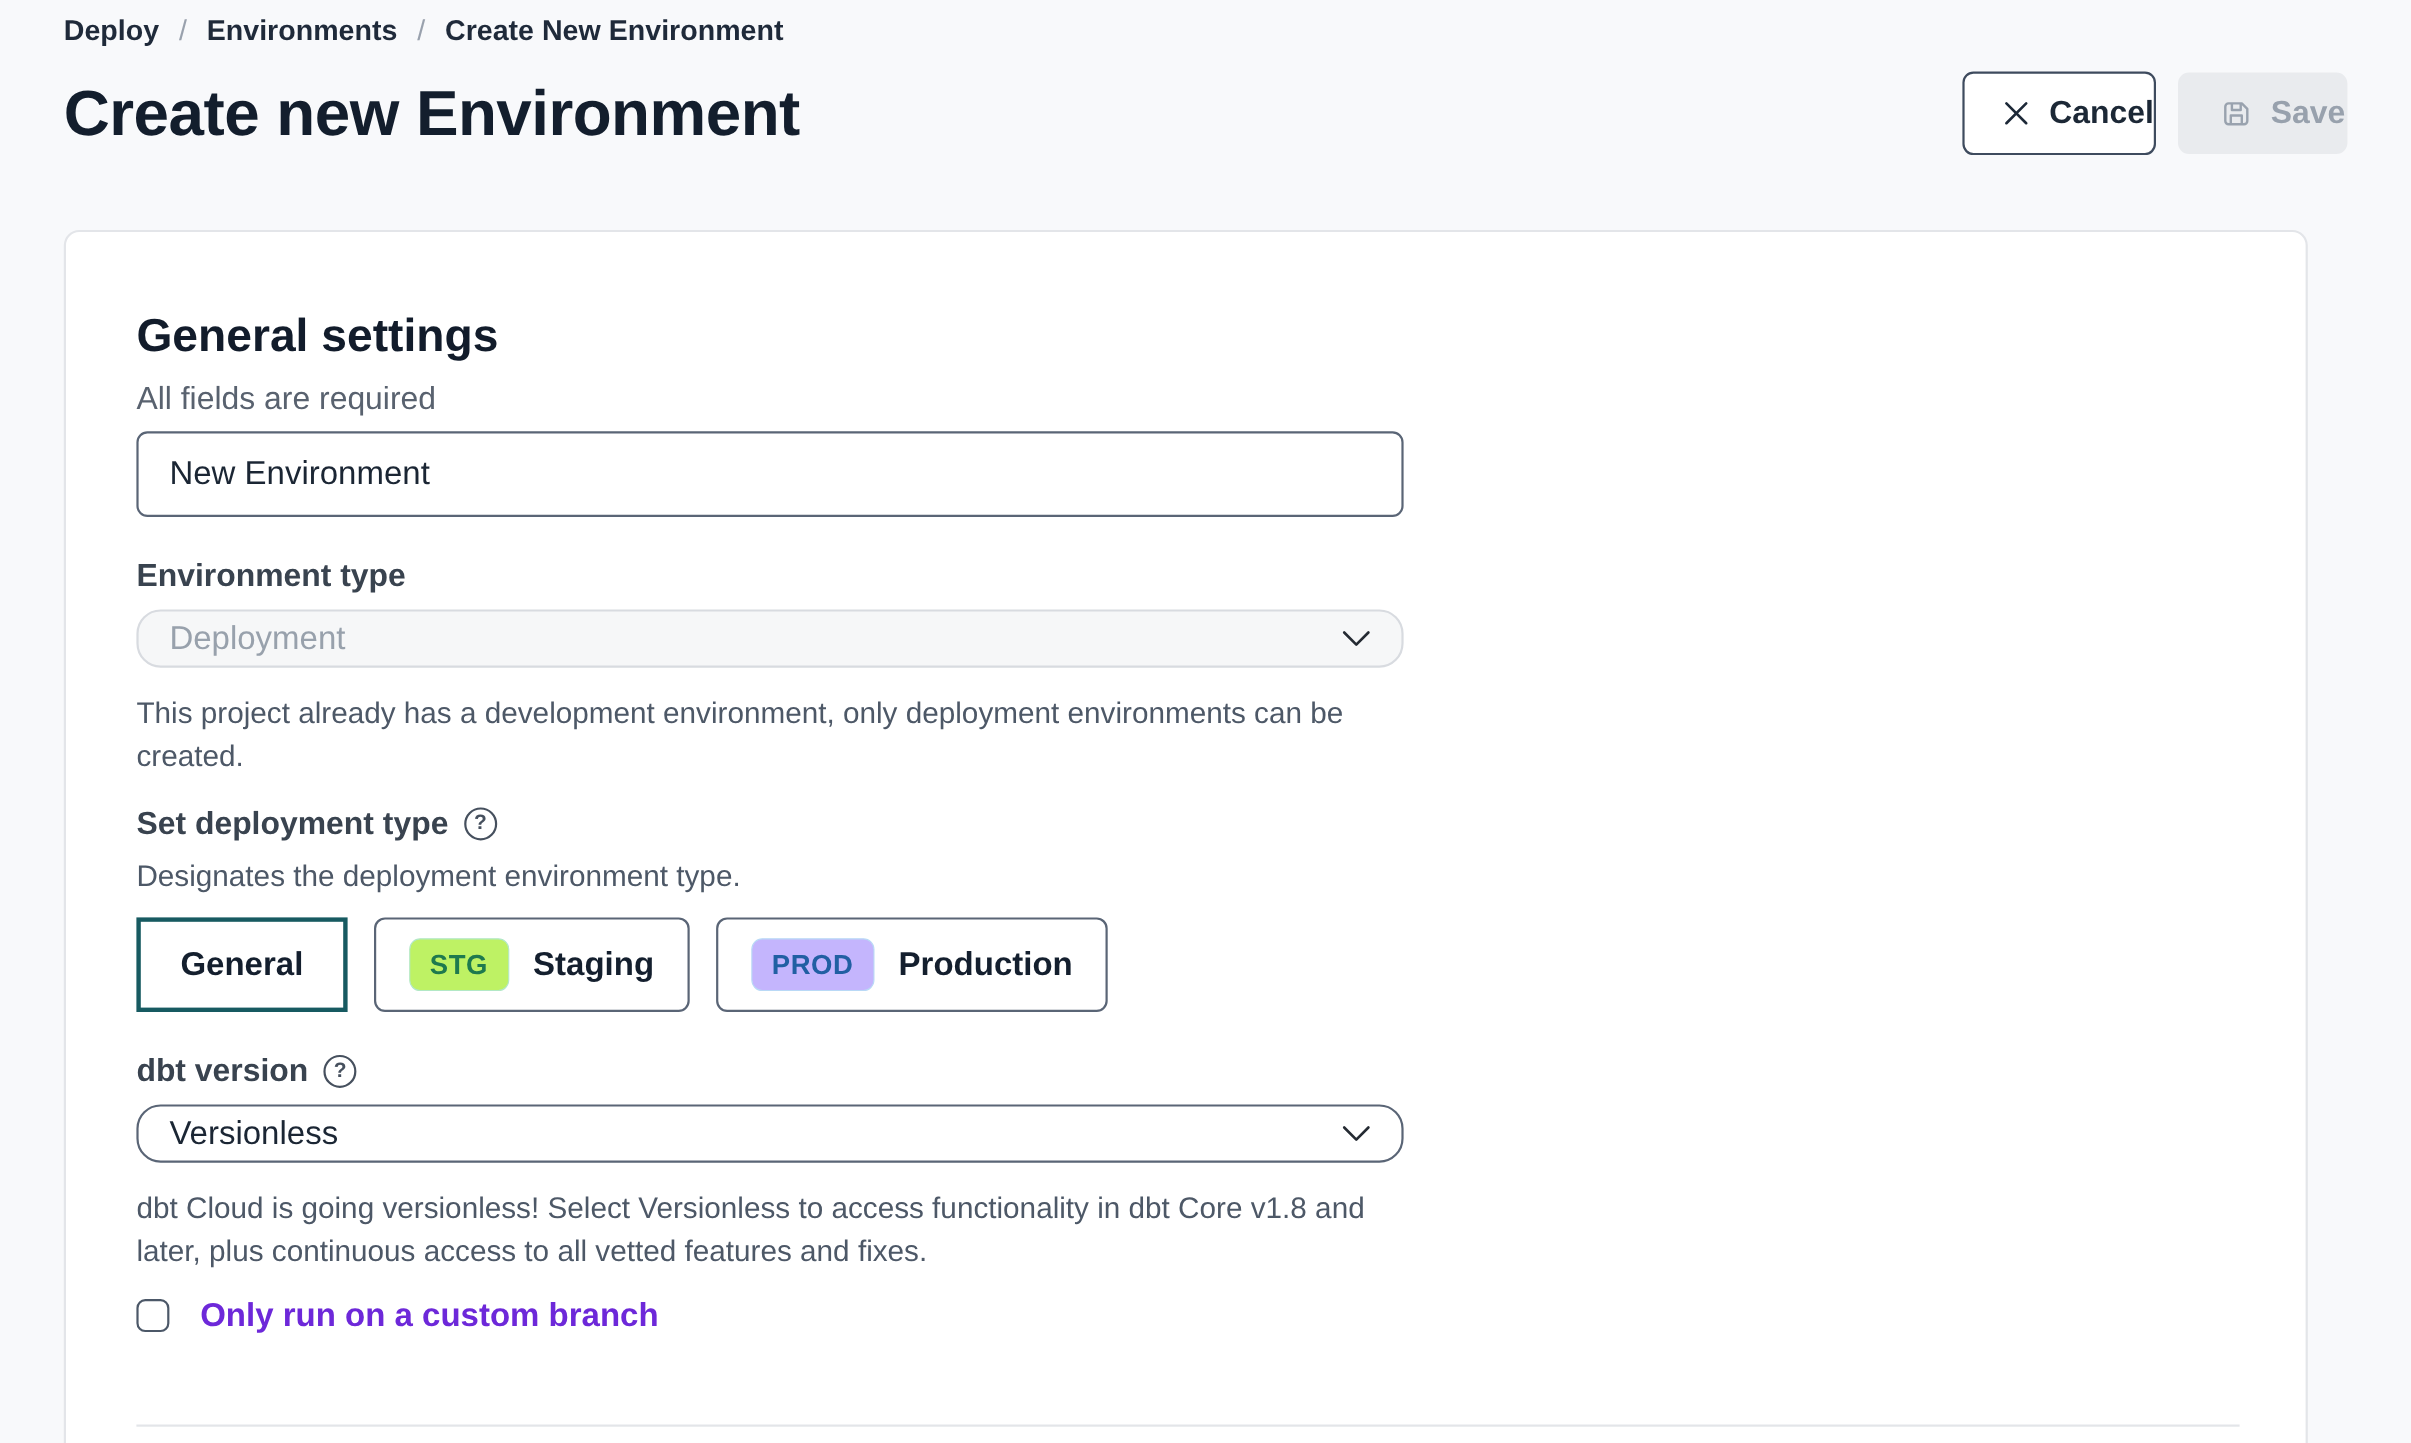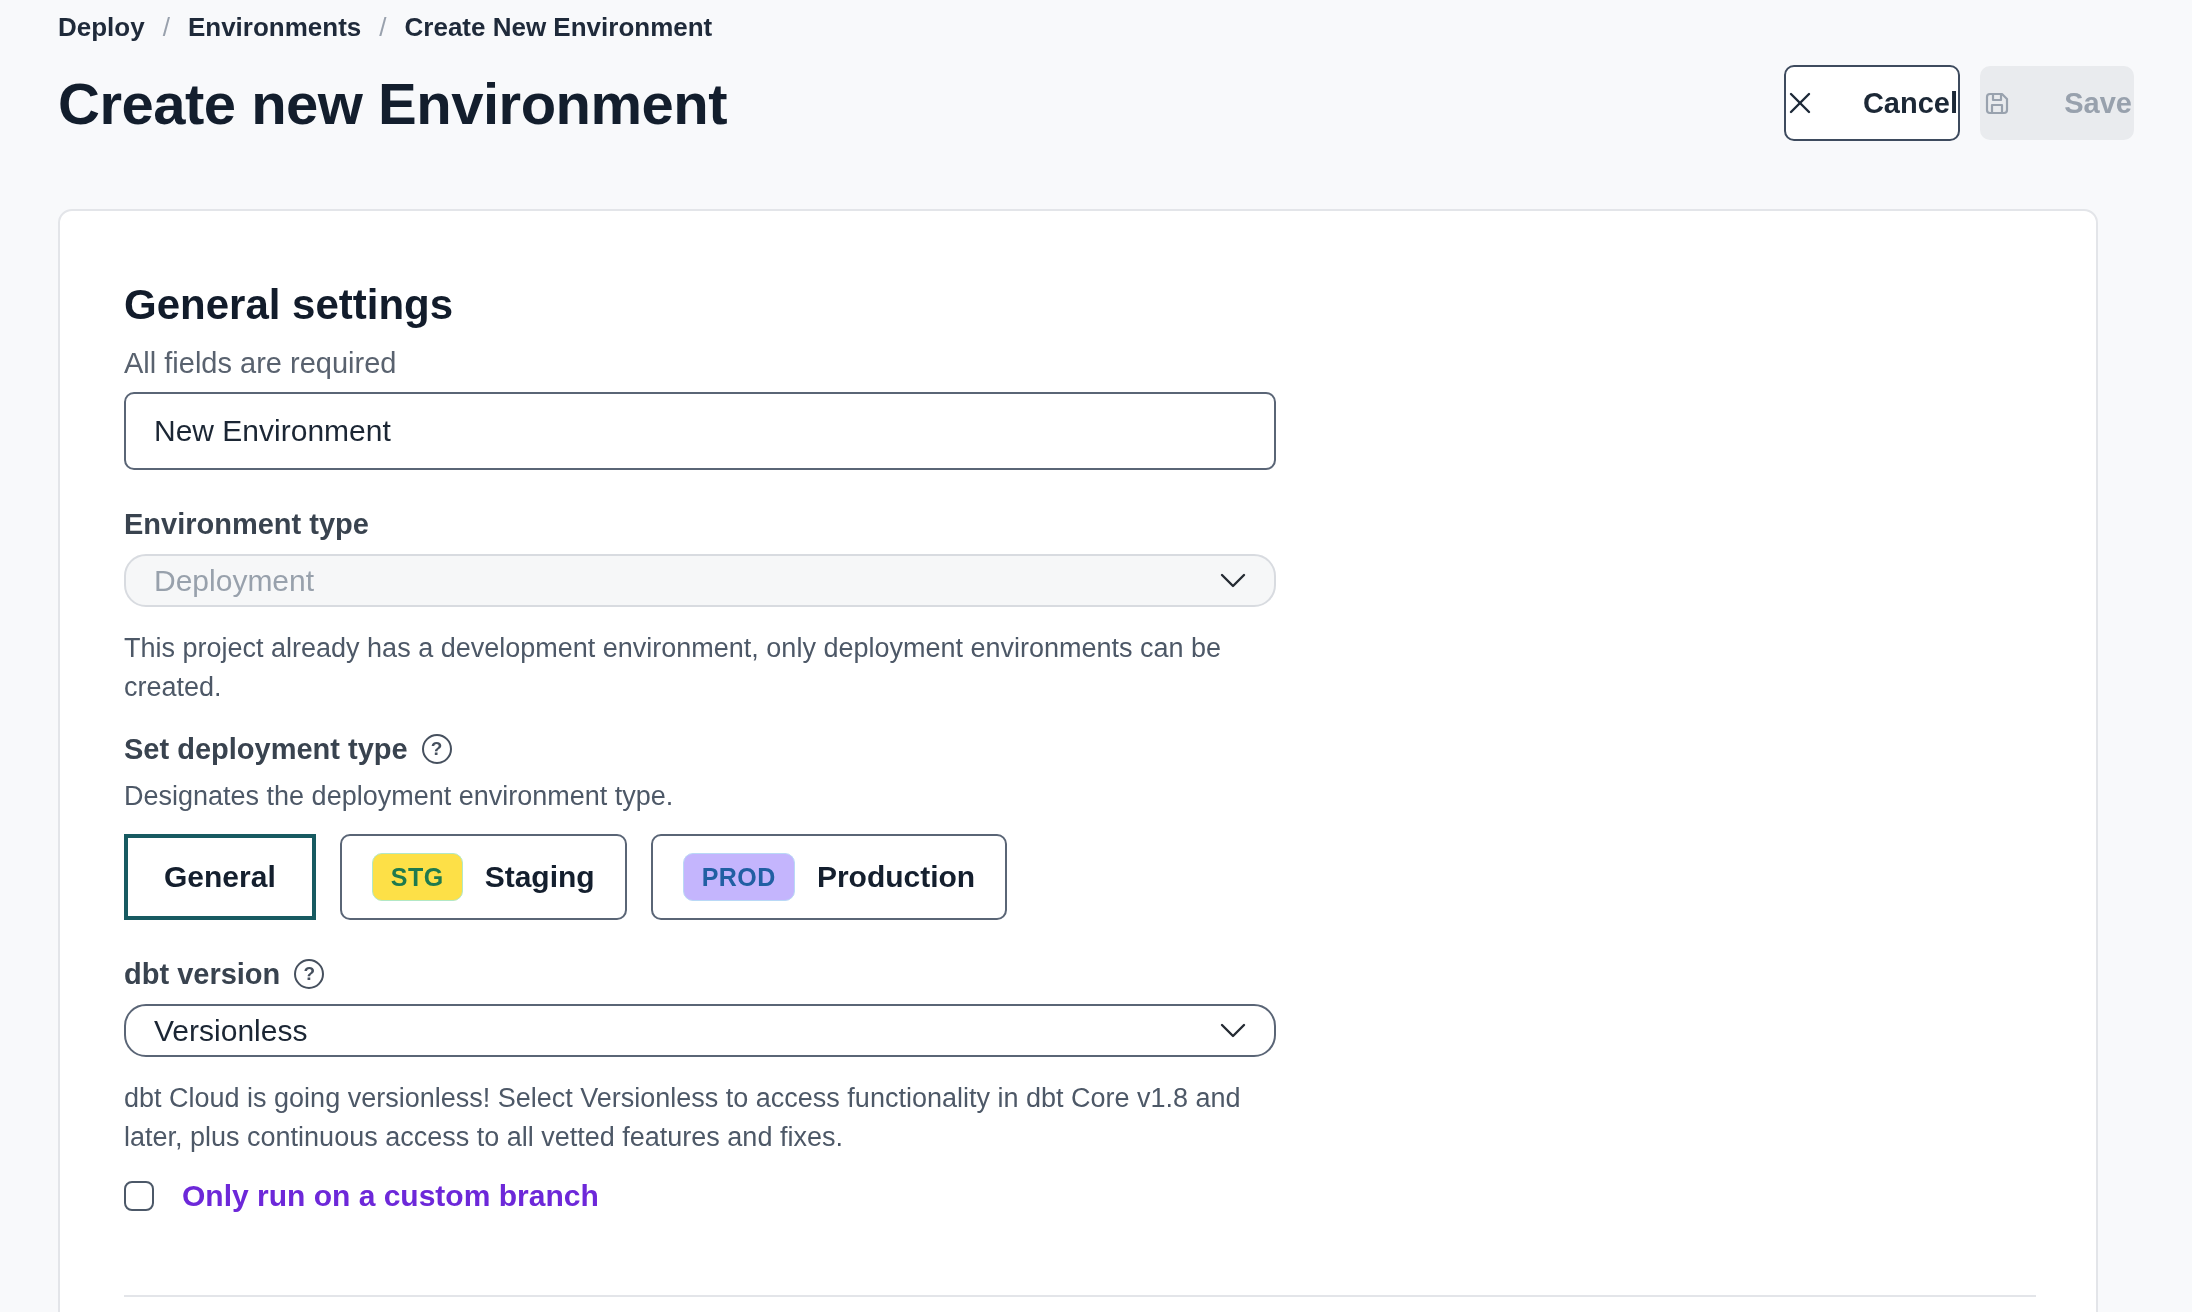--- a/index.html
+++ b/index.html
@@ -20,21 +20,21 @@
   .breadcrumb .sep { color: #99a1ad; font-weight: 400; }
   .title-row {
     display: flex; align-items: center; justify-content: space-between;
     margin-top: 22px;
   }
   h1.page-title {
     font-size: 58px; font-weight: 700; color: #131e2d; letter-spacing: -0.5px;
   }
   .actions { display: flex; align-items: center; gap: 20px; }
   .btn {
-    display: flex; align-items: center; justify-content: space-between;
+    display: flex; align-items: center; justify-content: flex-end;
     height: 76px; border-radius: 10px; font-size: 29px; font-weight: 600;
     font-family: inherit; cursor: pointer; gap: 16px;
   }
   .btn-cancel {
     width: 176px; background: #ffffff; border: 2px solid #3e4b5e; color: #1c2836;
   }
   .btn-save {
     width: 154px; height: 74px; background: #e9ebee; border: 2px solid #e9ebee;
     color: #98a1ad; cursor: default;
   }
@@ -99,21 +99,21 @@
     font-family: inherit;
   }
   .seg-btn.selected {
     border: 4px solid #175a61; border-radius: 0; padding: 0 36px; justify-content: flex-end;
   }
   .badge {
     display: inline-flex; align-items: center; justify-content: center;
     height: 48px; padding: 0 18px; border-radius: 10px;
     font-size: 25px; font-weight: 600; letter-spacing: 0.5px;
   }
-  .badge-stg { background: #fde047; border: 1px solid #b2e8c6; color: #1e7a4e; }
+  .badge-stg { background: #bef264; border: 1px solid #b2e8c6; color: #1e7a4e; }
   .badge-prod { background: #c4b5fd; border: 1px solid #b9d9f6; color: #215fa3; }
 
   .checkbox-row { display: flex; align-items: center; gap: 28px; margin-top: 22px; }
   .checkbox {
     width: 30px; height: 30px; border: 2px solid #4c5868; border-radius: 8px;
     background: #fff; flex: none; cursor: pointer;
   }
   .checkbox-label { font-size: 30px; font-weight: 700; color: #6d28d9; cursor: pointer; }
 
   .divider { height: 2px; background: #e3e5e9; margin-top: 82px; width: 100%; }

